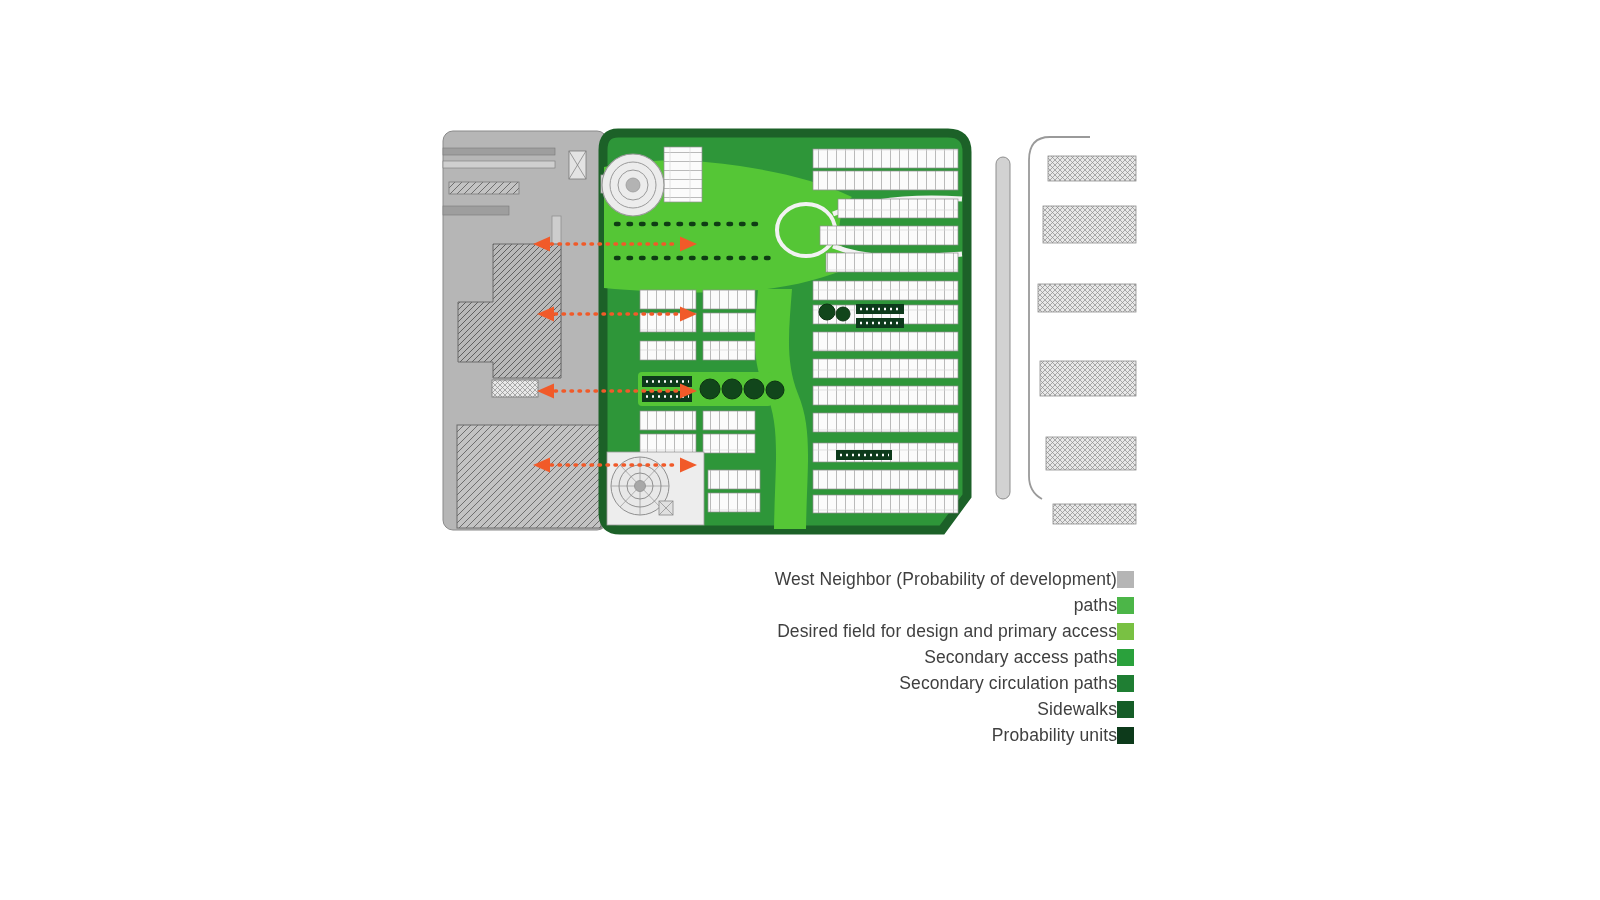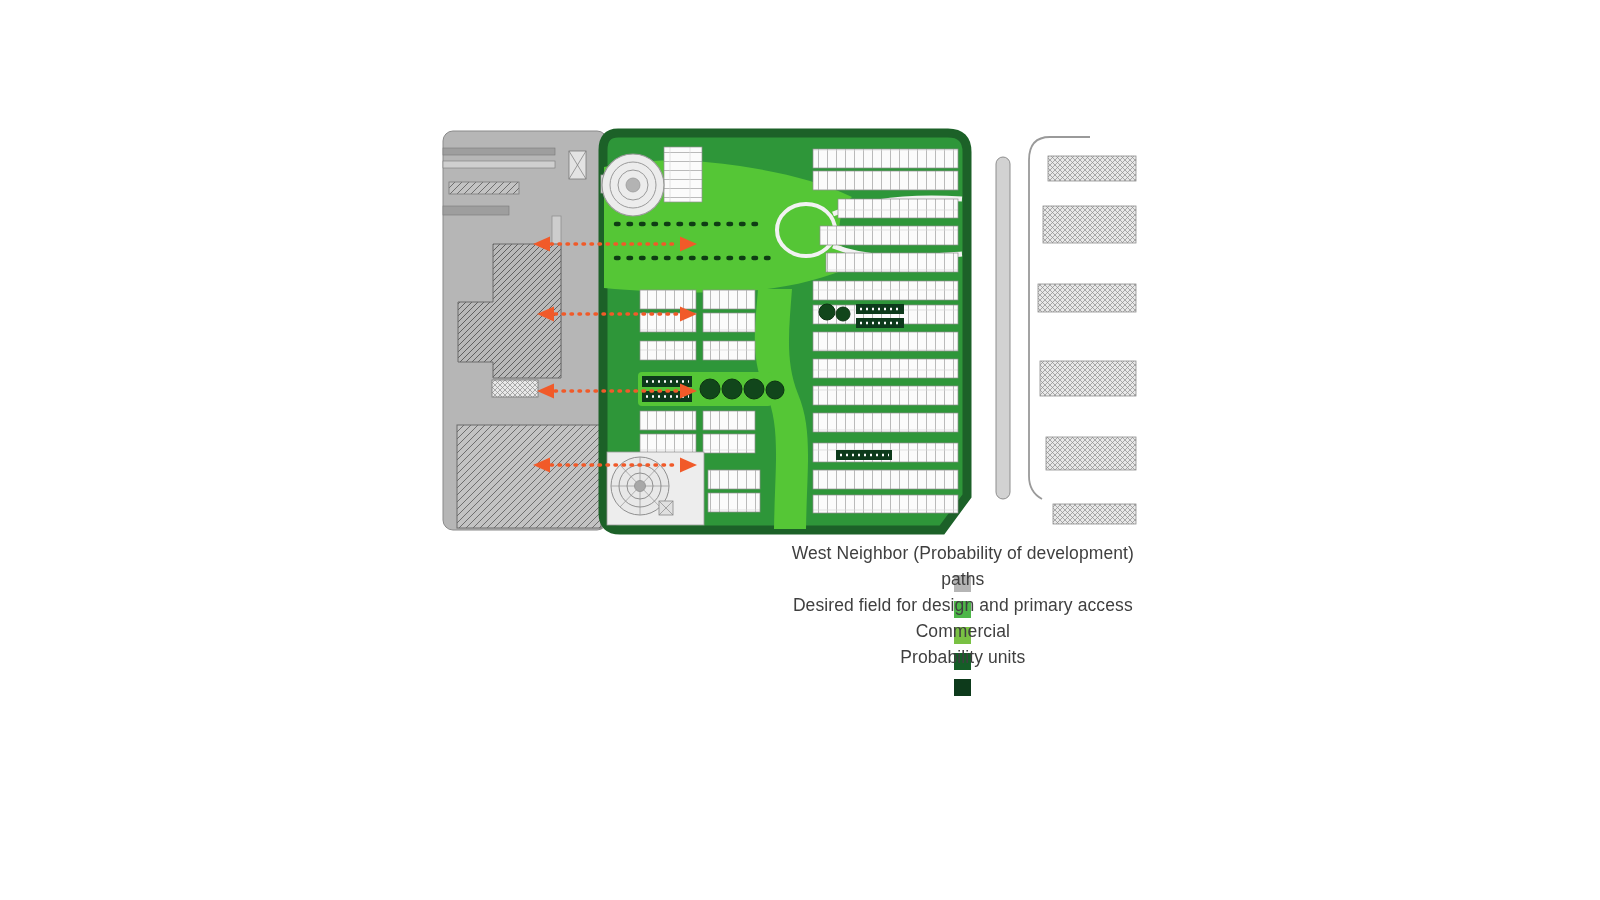--- a/index.html
+++ b/index.html
@@ -8,21 +8,21 @@
     background:#ffffff;
     font-family:"Liberation Sans",sans-serif;
   }
   #stage{position:absolute;top:0;left:0;}
   .legend{
     position:absolute;top:566px;right:466px;
     display:flex;flex-direction:column;
   }
   .legend-row{
     display:flex;align-items:center;justify-content:flex-end;
-    gap:11px;height:26px;flex-direction:column;
+    height:26px;
   }
   .legend-label{
     font-size:17.5px;color:#3f3f3f;white-space:nowrap;letter-spacing:.1px;
   }
   .legend-swatch{width:17px;height:17px;flex:0 0 auto;}
 </style>
 </head>
 <body>
 
 <svg id="stage" width="1600" height="900" viewBox="0 0 1600 900">
@@ -214,20 +214,28 @@
     </div>
     <div class="legend-row">
       <span class="legend-label">paths</span>
       <span class="legend-swatch" style="background: rgb(76, 182, 72);"></span>
     </div>
     <div class="legend-row">
       <span class="legend-label">Desired field for design and primary access</span>
       <span class="legend-swatch" style="background: rgb(121, 193, 67);"></span>
     </div>
     <div class="legend-row">
-      <span class="legend-label">Commercial</span>
+      <span class="legend-label">Secondary access paths</span>
+      <span class="legend-swatch" style="background: rgb(42, 161, 60);"></span>
+    </div>
+    <div class="legend-row">
+      <span class="legend-label">Secondary circulation paths</span>
+      <span class="legend-swatch" style="background: rgb(31, 126, 51);"></span>
+    </div>
+    <div class="legend-row">
+      <span class="legend-label">Sidewalks</span>
       <span class="legend-swatch" style="background: rgb(21, 93, 39);"></span>
     </div>
     <div class="legend-row">
       <span class="legend-label">Probability units</span>
       <span class="legend-swatch" style="background: rgb(13, 58, 27);"></span>
     </div>
   </div>
 
 </body></html>

